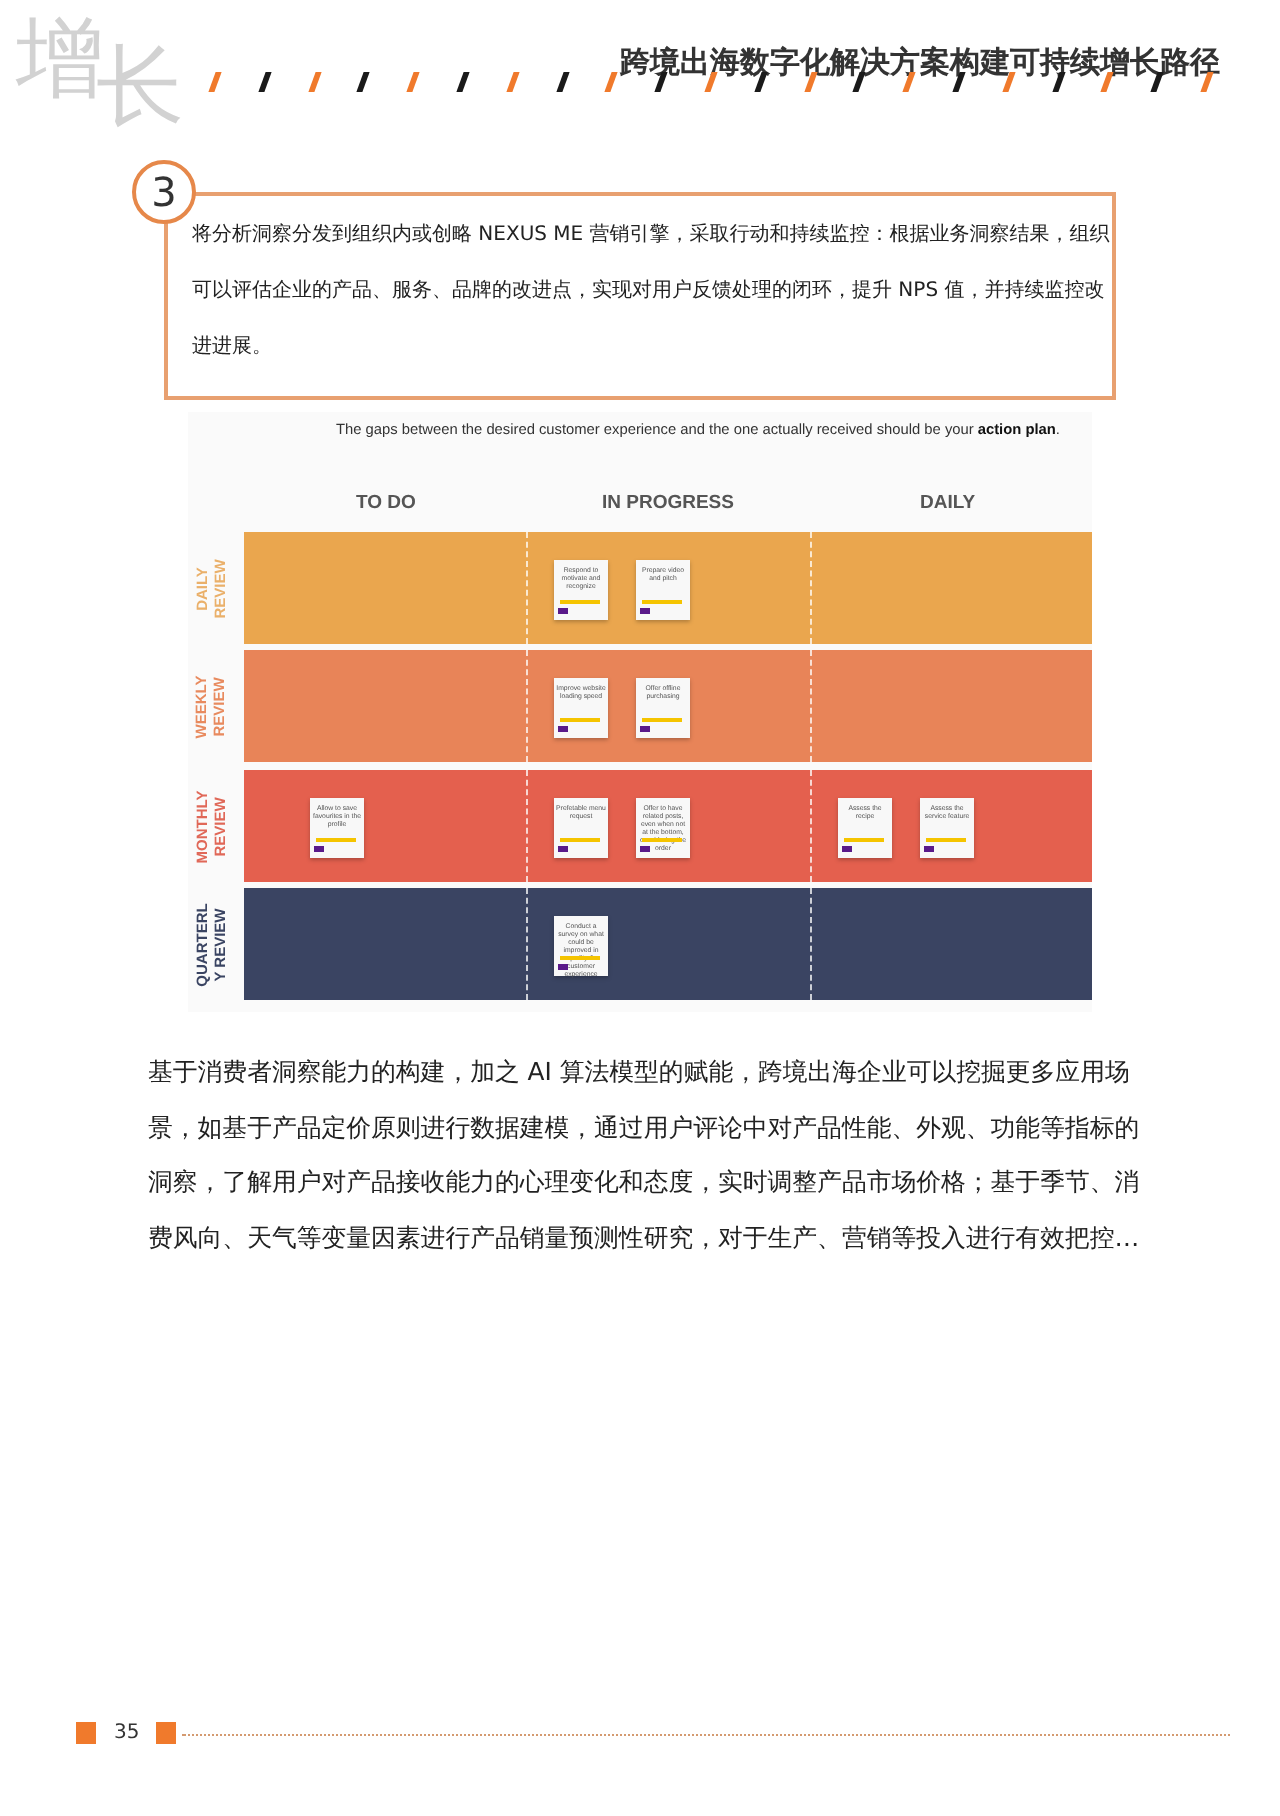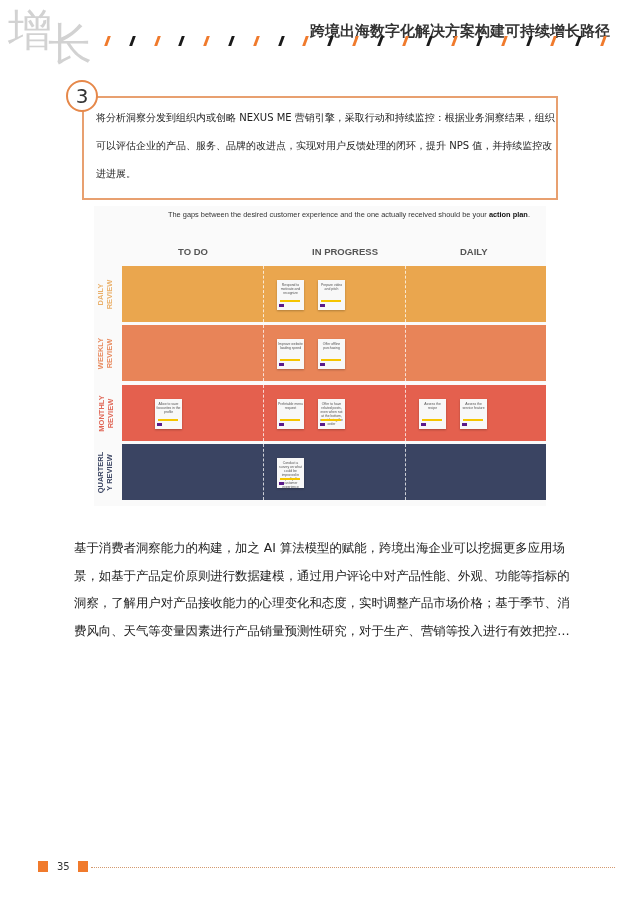--- a/index.html
+++ b/index.html
@@ -24,21 +24,21 @@
   .colh{position:absolute;top:40px;font-family:"Liberation Sans",sans-serif;font-size:9.5px;font-weight:bold;color:#555;}
   .lane{position:absolute;left:28px;width:424px;}
   .lane-label{position:absolute;left:-30px;width:28px;display:flex;align-items:center;justify-content:center;}
   .lane-label span{display:block;transform:rotate(-90deg);white-space:pre;text-align:center;font-family:"Liberation Sans",sans-serif;font-size:7.5px;font-weight:bold;line-height:8.5px;}
   .divider{position:absolute;top:0;bottom:0;width:0;border-left:1px dashed rgba(255,255,255,0.75);}
   .sticky{position:absolute;width:27px;height:30px;background:#f8f8f8;box-shadow:0 1px 2px rgba(0,0,0,0.25);}
   .sticky .t{position:absolute;left:1px;right:1px;top:3px;font-family:"Liberation Sans",sans-serif;font-size:3.4px;line-height:4px;text-align:center;color:#555;}
   .sticky .y{position:absolute;left:3px;right:4px;height:2px;background:#f5c400;}
   .sticky .p{position:absolute;left:2px;width:5px;height:3px;background:#5a1a8a;}
 
-  .body-text{position:absolute;left:74px;top:534px;width:500px;font-size:12.4px;line-height:27.5px;color:#222;}
+  .body-text{position:absolute;left:74px;top:522px;width:500px;font-size:12.4px;line-height:27.5px;color:#222;}
 
   .footer-sq{position:absolute;width:10px;height:11px;background:#f07a2c;}
   .footer-num{position:absolute;left:57px;top:861px;font-size:10px;color:#333;}
   .footer-line{position:absolute;left:91px;top:867px;width:524px;border-top:1px dotted #d49a70;}
 </style>
 </head>
 <body>
 
 <div class="hdr-mark">
   <span>增</span><span class="c2">长</span>
@@ -70,21 +70,21 @@
 
 <div class="box3"></div>
 <div class="num-circle">3</div>
 <div class="box3-text">将分析洞察分发到组织内或创略 NEXUS ME 营销引擎，采取行动和持续监控：根据业务洞察结果，组织可以评估企业的产品、服务、品牌的改进点，实现对用户反馈处理的闭环，提升 NPS 值，并持续监控改进进展。</div>
 
 <div class="board" id="board">
   <div class="cap">
     <div><span>The gaps between the desired customer experience and the one actually received should be your </span><b>action plan</b><span>.</span></div>
   </div>
   <div class="colh" style="left:84px">TO DO</div>
-  <div class="colh" style="left:218px">IN PROGRESS</div>
+  <div class="colh" style="left:207px">IN PROGRESS</div>
   <div class="colh" style="left:366px">DAILY</div>
 <div class="lane" style="top: 60px; height: 56px; background: rgb(234, 166, 78);">
       <div class="lane-label" style="top: 0px; height: 56px;">
         <span style="color: rgb(234, 176, 106);">DAILY
 REVIEW</span>
       </div>
       <div class="divider" style="left: 141px;"></div>
       <div class="divider" style="left: 283px;"></div>
       <div class="sticky" style="left: 155px; top: 14px;">
         <div class="t">Respond to motivate and recognize</div>

